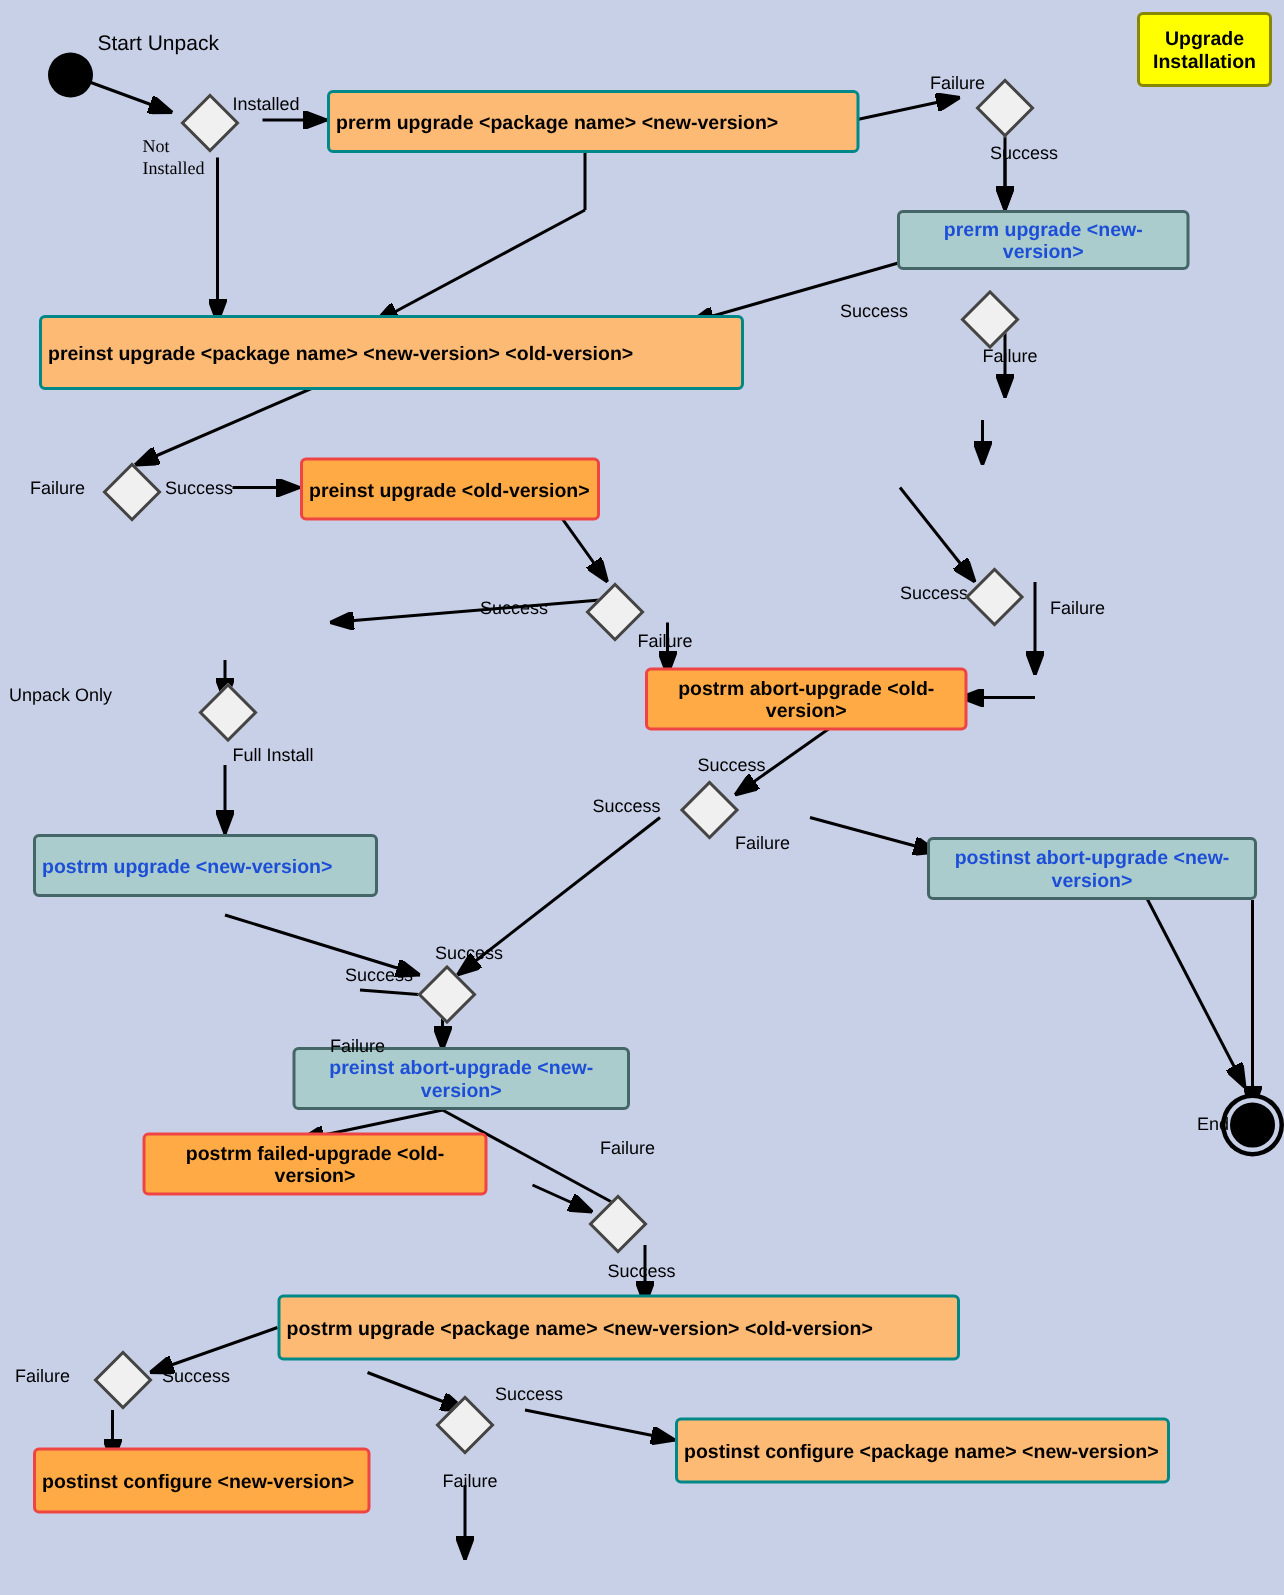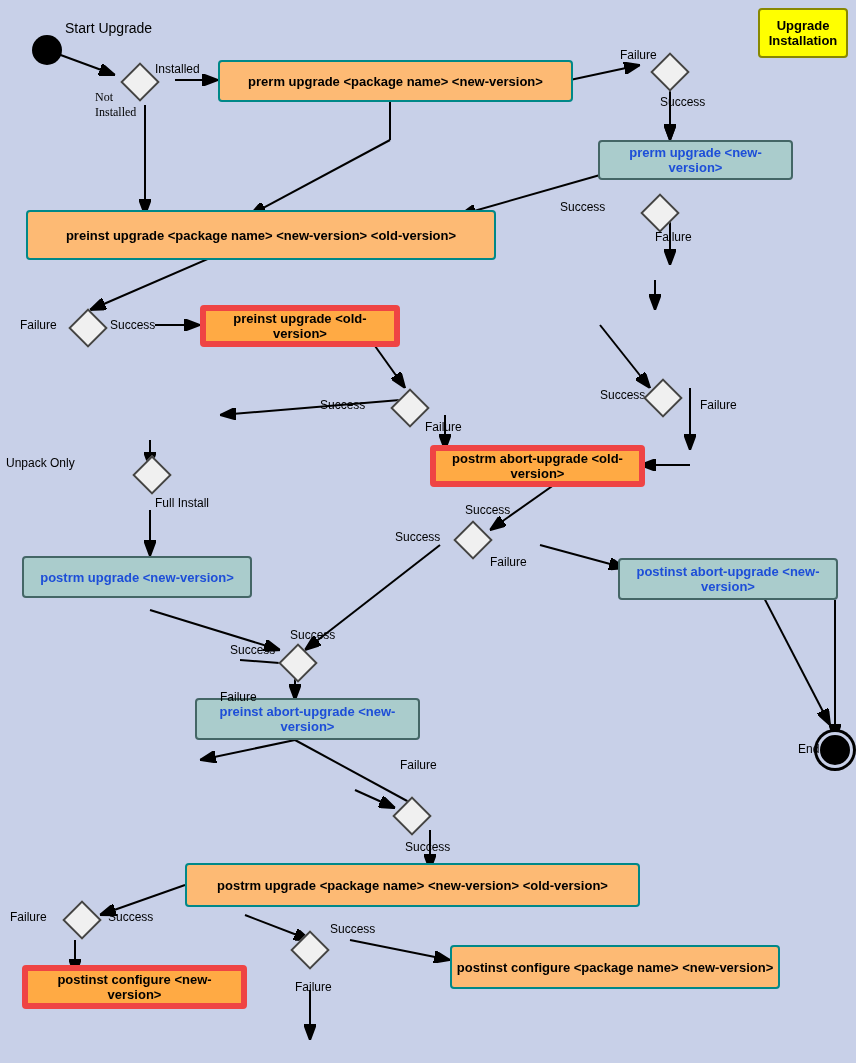--- a/index.html
+++ b/index.html
@@ -10,35 +10,35 @@
       width: 856px;
       height: 1063px;
       background: #c8d0e8;
     }
     
     
     .node {
       position: absolute;
       display: flex;
       align-items: center;
-      justify-content: center;
+      justify-content: flex-start;
       text-align: center;
     }
     
     .box-cyan {
       background: #fdba74;
       border: 2px solid #008888;
       border-radius: 4px;
       color: #000;
       font-weight: bold;
     }
     
     .box-orange {
       background: #ffaa44;
-      border: 6px solid #ef4444;
+      border: 2px solid #ef4444;
       border-radius: 4px;
       color: #000;
       font-weight: bold;
     }
     
     .box-teal {
       background: #aacccc;
       border: 2px solid #446666;
       border-radius: 4px;
       color: #1d4ed8;
@@ -207,21 +207,21 @@
 
     <line x1="350" y1="940" x2="450" y2="960" marker-end="url(#arrowhead)"></line>
 
     <line x1="310" y1="990" x2="310" y2="1040" marker-end="url(#arrowhead)"></line>
 
     <line x1="835" y1="600" x2="835" y2="740" marker-end="url(#arrowhead)"></line>
   </svg>
 
   <div class="circle-start node" style="left:32px;top:35px;"></div>
 
-  <div class="label" style="left:65px;top:20px;font-size:14px;">Start Upgrade</div>
+  <div class="label" style="left:65px;top:20px;font-size:14px;">Start Unpack</div>
 
   <div class="node box-yellow" style="left:758px;top:8px;width:90px;height:50px;padding:4px;">
     <span>Upgrade Installation</span>
   </div>
 
   <div class="diamond node" style="left:120px;top:62px;">
     <div class="diamond-inner"></div>
   </div>
   <div class="label" style="left:155px;top:62px;">Installed</div>
   <div class="label" style="left:95px;top:90px;white-space:pre;font-family:Liberation Serif, serif;">Not
@@ -297,20 +297,23 @@
   <div class="node box-teal" style="left:195px;top:698px;width:225px;height:42px;padding:4px;">
     <span>preinst abort-upgrade &lt;new-version&gt;</span>
   </div>
 
   <div class="diamond node" style="left:278px;top:643px;">
     <div class="diamond-inner"></div>
   </div>
   <div class="label" style="left:290px;top:628px;">Success</div>
   <div class="label" style="left:220px;top:690px;">Failure</div>
 
+  <div class="node box-orange" style="left:95px;top:755px;width:230px;height:42px;padding:4px;">
+    <span>postrm failed-upgrade &lt;old-version&gt;</span>
+  </div>
 
   <div class="diamond node" style="left:392px;top:796px;">
     <div class="diamond-inner"></div>
   </div>
   <div class="label" style="left:400px;top:758px;">Failure</div>
   <div class="label" style="left:405px;top:840px;">Success</div>
 
   <div class="node box-cyan" style="left:185px;top:863px;width:455px;height:44px;padding:4px;">
     <span>postrm upgrade &lt;package name&gt; &lt;new-version&gt; &lt;old-version&gt;</span>
   </div>

